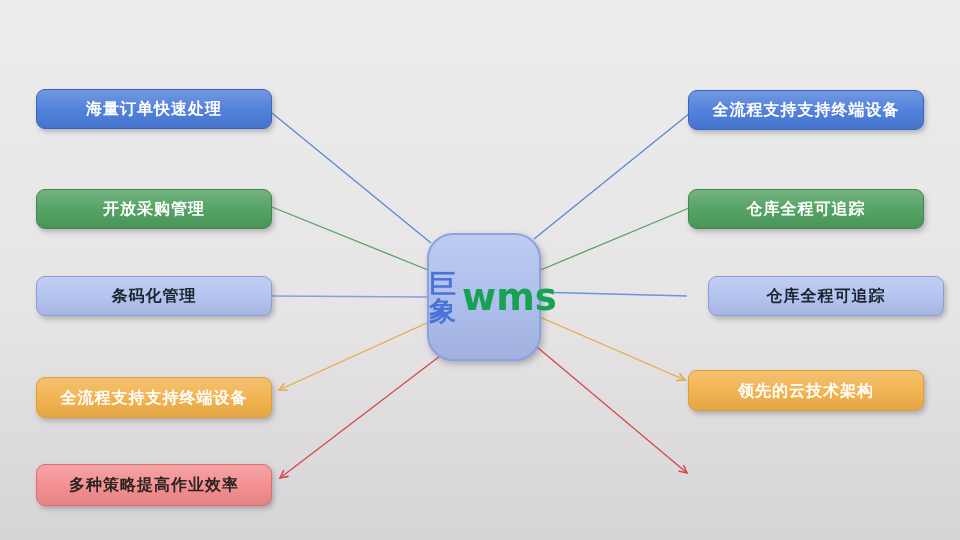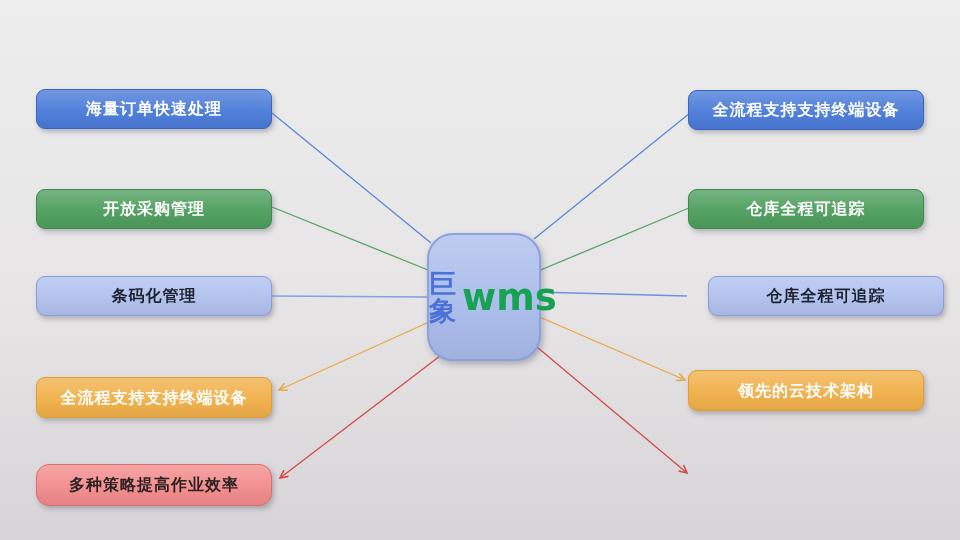--- a/index.html
+++ b/index.html
@@ -77,21 +77,21 @@
   </div>
   <div class="node node-left" style="top: 189px; height: 38px; background-color: rgb(77, 158, 93); border-color: rgb(63, 138, 78); color: rgb(255, 255, 255); font-family: Liberation Serif, serif;">
     <span class="nlabel">开放采购管理</span>
   </div>
   <div class="node node-left" style="top: 276px; height: 38px; background-color: rgb(176, 193, 238); border-color: rgb(138, 159, 217); color: rgb(29, 35, 48);">
     <span class="nlabel">条码化管理</span>
   </div>
   <div class="node node-left" style="top: 377px; height: 39px; background-color: rgb(241, 176, 74); border-color: rgb(223, 160, 47); color: rgb(255, 255, 255);">
     <span class="nlabel">全流程支持支持终端设备</span>
   </div>
-  <div class="node node-left" style="top: 464px; height: 40px; background-color: rgb(242, 139, 140); border-color: rgb(221, 111, 113); color: rgb(45, 34, 34); border-radius: 13px;">
+  <div class="node node-left" style="top: 464px; height: 40px; background-color: rgb(242, 139, 140); border-color: rgb(221, 111, 113); color: rgb(45, 34, 34);">
     <span class="nlabel">多种策略提高作业效率</span>
   </div>
 
   <div class="node node-right" style="top: 90px; height: 38px; background-color: rgb(74, 123, 217); border-color: rgb(58, 101, 194); color: rgb(255, 255, 255);">
     <span class="nlabel">全流程支持支持终端设备</span>
   </div>
   <div class="node node-right" style="top: 189px; height: 38px; background-color: rgb(77, 158, 93); border-color: rgb(63, 138, 78); color: rgb(255, 255, 255);">
     <span class="nlabel">仓库全程可追踪</span>
   </div>
   <div class="node node-right" style="top: 276px; height: 38px; background-color: rgb(176, 193, 238); border-color: rgb(138, 159, 217); color: rgb(29, 35, 48); margin-left: 20px;">

